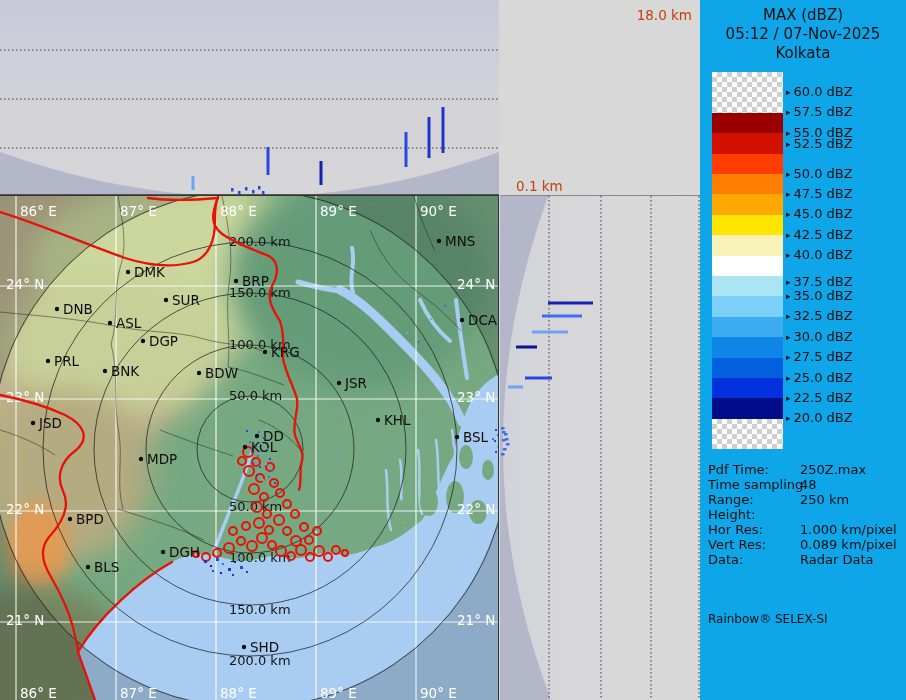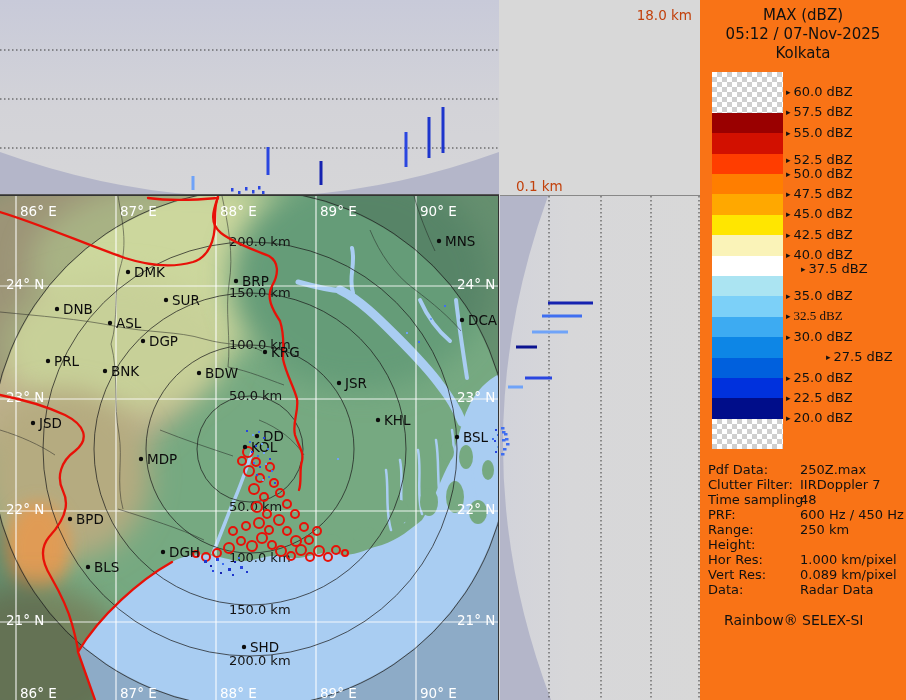--- a/index.html
+++ b/index.html
@@ -7,21 +7,21 @@
     width:906px;height:700px;position:relative;overflow:hidden;
     background:#d8d8d8;
     font-family:"DejaVu Sans","Liberation Sans",sans-serif;
     -webkit-font-smoothing:antialiased;
   }
   #stage{position:absolute;left:0;top:0;width:906px;height:700px;}
   .panel{position:absolute;}
   #top-panel{left:0;top:0;width:499px;height:195px;}
   #map-panel{left:0;top:195px;width:499px;height:505px;}
   #right-panel{left:500px;top:195px;width:200px;height:505px;}
-  #legend-panel{left:700px;top:0;width:206px;height:700px;background:#f97316;}
+  #legend-panel{left:700px;top:0;width:206px;height:700px;background:#0ea5e9;}
   svg{display:block;}
   .float-label{position:absolute;font-size:13.5px;color:#c2410c;white-space:nowrap;}
   #lbl-top-height{left:590px;top:7px;width:102px;text-align:right;}
   #lbl-right-height{left:516px;top:178px;}
   
   .legend-title{position:absolute;left:0;top:6px;width:206px;text-align:center;
     font-size:15px;line-height:19px;color:#111;}
   #scale-blocks{position:absolute;left:12px;top:72px;width:71px;height:377px;}
   .scale-block{position:absolute;left:0;width:71px;}
   .checker{
@@ -30,21 +30,21 @@
       linear-gradient(45deg,#cfcfcf 25%,transparent 25%,transparent 75%,#cfcfcf 75%),
       linear-gradient(45deg,#cfcfcf 25%,transparent 25%,transparent 75%,#cfcfcf 75%);
     background-size:10px 10px;background-position:0 0,5px 5px;
   }
   .scale-label{position:absolute;left:86px;font-size:13px;color:#111;white-space:nowrap;height:16px;line-height:16px;}
   .scale-arrow{display:inline-block;font-size:9px;vertical-align:1px;margin-right:3px;color:#111;}
   #meta-rows{position:absolute;left:8px;top:462px;width:196px;font-size:13px;color:#111;}
   .meta-row{position:relative;min-height:15px;line-height:15px;}
   .meta-label{position:absolute;left:0;top:0;}
   .meta-value{display:block;margin-left:92px;white-space:pre-line;}
-  #brand-line{position:absolute;left:24px;top:612px;font-size:14px;color:#111;}
+  #brand-line{position:absolute;left:8px;top:612px;font-size:12px;color:#111;}
 </style>
 </head>
 <body>
 
 <div id="stage">
 
   <div id="top-panel" class="panel">
     <svg id="top-svg" width="499" height="195" viewBox="0 0 499 195">
       <defs>
         <linearGradient id="topbg" x1="0" y1="0" x2="0" y2="1">
@@ -402,51 +402,43 @@
         <div class="scale-block" style="top: 265.2px; height: 20.4px; background: rgb(13, 134, 230);"></div>
         <div class="scale-block" style="top: 285.6px; height: 20.4px; background: rgb(0, 96, 221);"></div>
         <div class="scale-block" style="top: 306px; height: 20.4px; background: rgb(0, 49, 221);"></div>
         <div class="scale-block" style="top: 326.4px; height: 20.4px; background: rgb(0, 13, 138);"></div>
         <div class="scale-block checker" style="top: 346.8px; height: 30px;"></div>
       </div>
     <div id="scale-labels">
         <div class="scale-label" style="top: 84px;"><span class="scale-arrow">▸</span><span>60.0 dBZ</span></div>
         <div class="scale-label" style="top: 104.4px;"><span class="scale-arrow">▸</span><span>57.5 dBZ</span></div>
         <div class="scale-label" style="top: 124.8px;"><span class="scale-arrow">▸</span><span>55.0 dBZ</span></div>
-        <div class="scale-label" style="top: 152px; text-align: center;"><span class="scale-arrow">▸</span><span>52.5 dBZ</span></div>
+        <div class="scale-label" style="top: 136px; text-align: center;"><span class="scale-arrow">▸</span><span>52.5 dBZ</span></div>
         <div class="scale-label" style="top: 165.6px;"><span class="scale-arrow">▸</span><span>50.0 dBZ</span></div>
         <div class="scale-label" style="top: 186px;"><span class="scale-arrow">▸</span><span>47.5 dBZ</span></div>
         <div class="scale-label" style="top: 206.4px;"><span class="scale-arrow">▸</span><span>45.0 dBZ</span></div>
         <div class="scale-label" style="top: 227px;"><span class="scale-arrow">▸</span><span>42.5 dBZ</span></div>
         <div class="scale-label" style="top: 247.2px;"><span class="scale-arrow">▸</span><span>40.0 dBZ</span></div>
-        <div class="scale-label" style="top: 261px; margin-left: 15px;"><span class="scale-arrow">▸</span><span>37.5 dBZ</span></div>
+        <div class="scale-label" style="top: 274px;"><span class="scale-arrow">▸</span><span>37.5 dBZ</span></div>
         <div class="scale-label" style="top: 288px;"><span class="scale-arrow">▸</span><span>35.0 dBZ</span></div>
-        <div class="scale-label" style="top: 308.4px; font-family: Liberation Serif, serif;"><span class="scale-arrow">▸</span><span>32.5 dBZ</span></div>
+        <div class="scale-label" style="top: 308.4px;"><span class="scale-arrow">▸</span><span>32.5 dBZ</span></div>
         <div class="scale-label" style="top: 328.8px;"><span class="scale-arrow">▸</span><span>30.0 dBZ</span></div>
-        <div class="scale-label" style="top: 349.2px; margin-left: 40px;"><span class="scale-arrow">▸</span><span>27.5 dBZ</span></div>
+        <div class="scale-label" style="top: 349.2px;"><span class="scale-arrow">▸</span><span>27.5 dBZ</span></div>
         <div class="scale-label" style="top: 369.6px;"><span class="scale-arrow">▸</span><span>25.0 dBZ</span></div>
         <div class="scale-label" style="top: 390px;"><span class="scale-arrow">▸</span><span>22.5 dBZ</span></div>
         <div class="scale-label" style="top: 410.4px;"><span class="scale-arrow">▸</span><span>20.0 dBZ</span></div>
       </div>
     <div id="meta-rows">
         <div class="meta-row">
-          <span class="meta-label">Pdf Data:</span>
+          <span class="meta-label">Pdf Time:</span>
           <span class="meta-value">250Z.max</span>
-        </div>
-        <div class="meta-row">
-          <span class="meta-label">Clutter Filter:</span>
-          <span class="meta-value">IIRDoppler 7</span>
         </div>
         <div class="meta-row">
           <span class="meta-label">Time sampling:</span>
           <span class="meta-value">48</span>
-        </div>
-        <div class="meta-row">
-          <span class="meta-label">PRF:</span>
-          <span class="meta-value">600 Hz / 450 Hz</span>
         </div>
         <div class="meta-row">
           <span class="meta-label">Range:</span>
           <span class="meta-value">250 km</span>
         </div>
         <div class="meta-row">
           <span class="meta-label">Height:</span>
         </div>
         <div class="meta-row">
           <span class="meta-label">Hor Res:</span>

